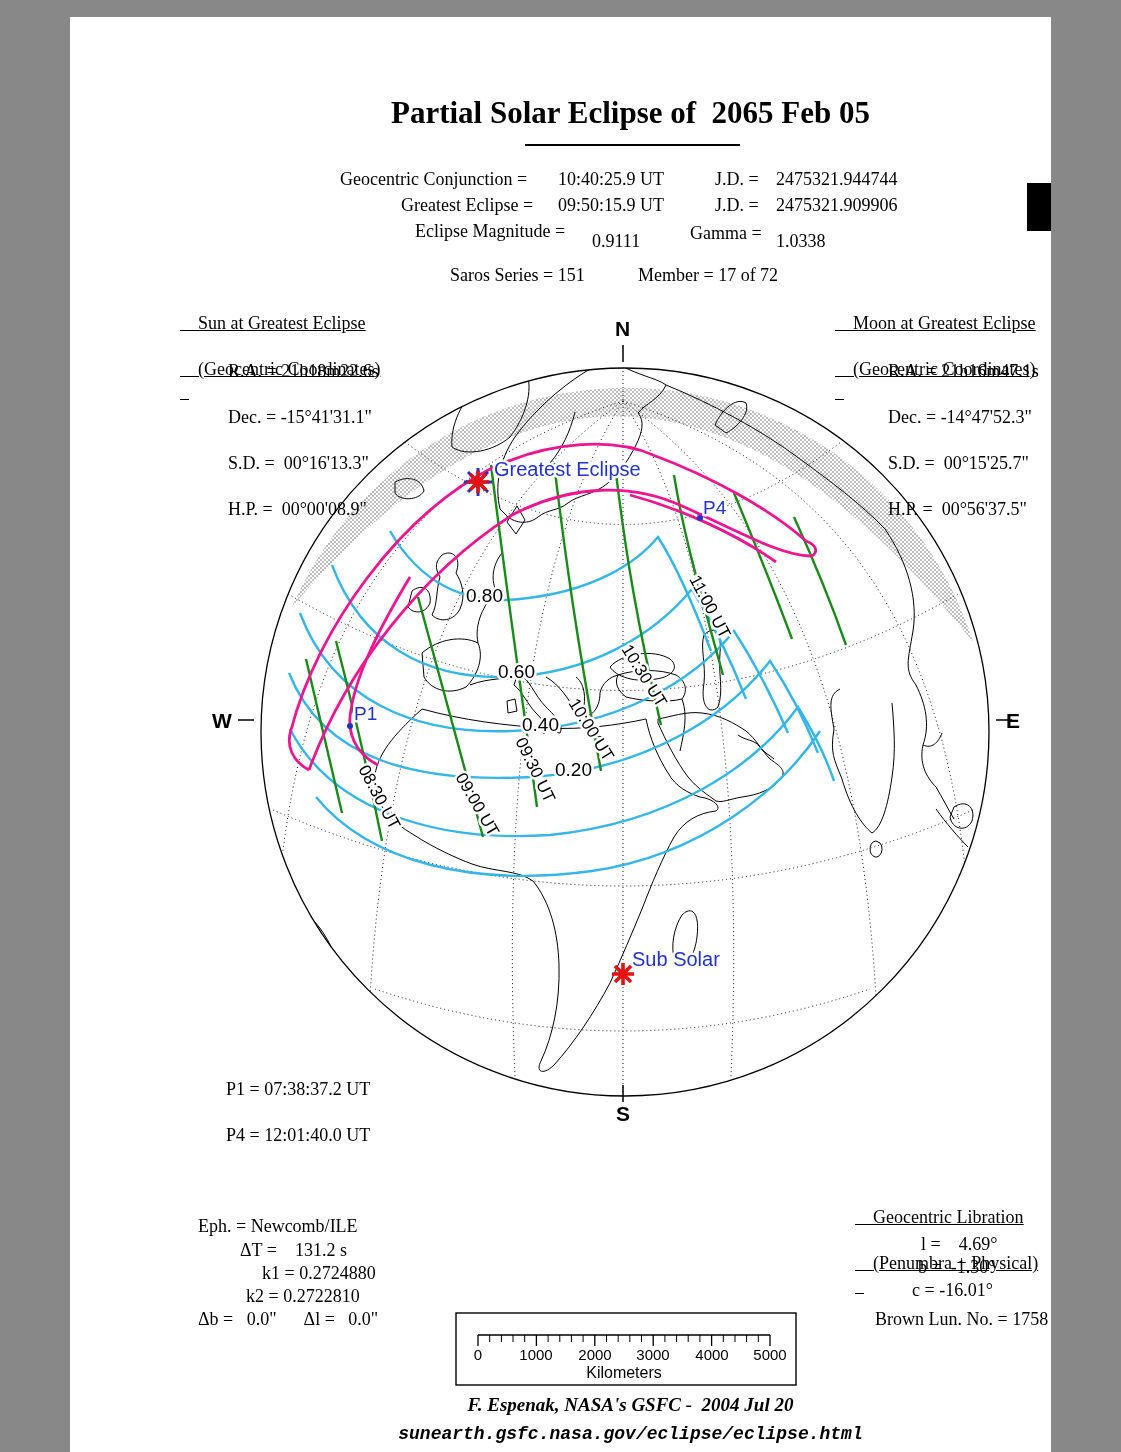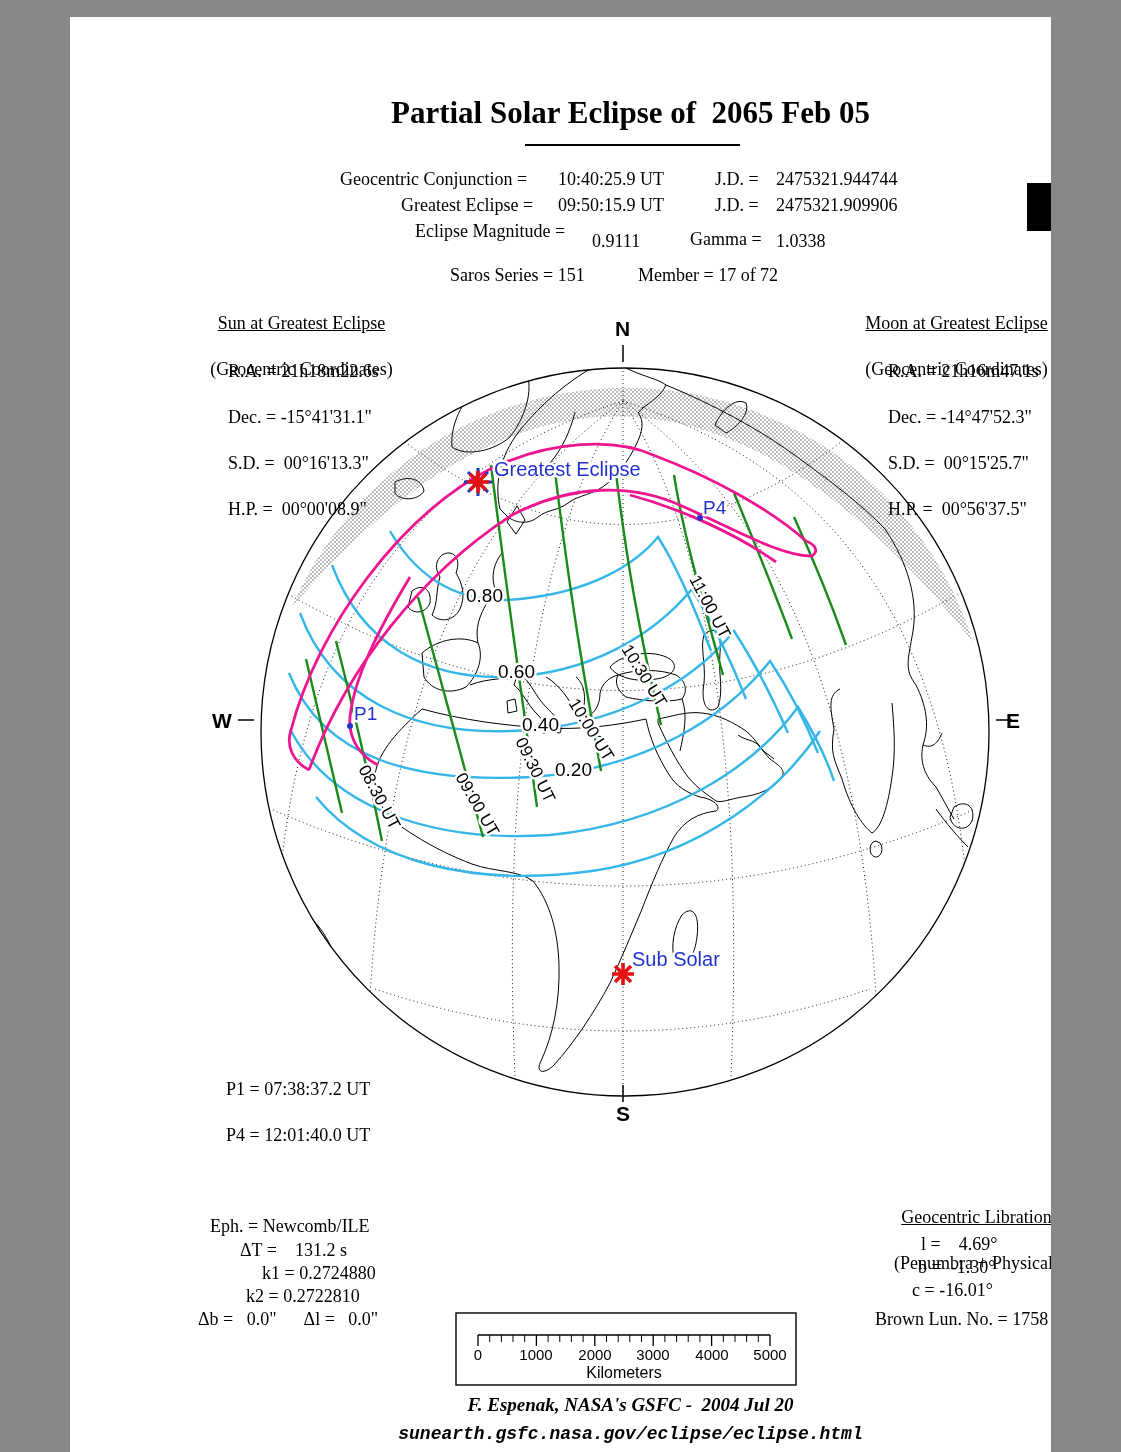--- a/index.html
+++ b/index.html
@@ -3,21 +3,21 @@
 <meta charset="utf-8">
 <style>
   html,body{margin:0;padding:0;background:#888;}
   .page{position:relative;width:981px;height:1452px;background:#ffffff;margin:17px auto;
         font-family:"Liberation Serif",serif;color:#000000;overflow:hidden;}
   .abs{position:absolute;white-space:pre;}
   .title{font-size:31px;font-weight:bold;width:1121px;text-align:center;top:78px;left:0;}
   .title-rule{position:absolute;left:455px;top:127px;width:215px;height:2px;background:#000;}
   .h17{font-size:18px;}
   .u{text-decoration:underline;}
-  .ctr{text-align:center;}
+  .ctr{text-align:left;text-decoration:underline;}
   .blk{position:absolute;white-space:pre;font-size:18px;line-height:23px;}
   .footer{font-style:italic;font-weight:bold;width:1121px;text-align:center;left:0;}
   .artifact{position:absolute;background:#000;}
   svg text{font-family:"Liberation Sans",sans-serif;}
   svg .halo{paint-order:stroke;stroke:#fff;stroke-width:5px;stroke-linejoin:round;}
 </style>
 </head>
 <body>
 
 <div class="page">
@@ -30,21 +30,21 @@
   <span class="abs h17" style="left:645px;top:152px;">J.D. =</span>
   <span class="abs h17" style="left:706px;top:152px;">2475321.944744</span>
 
   <span class="abs h17" style="left:331px;top:178px;">Greatest Eclipse =</span>
   <span class="abs h17" style="left:488px;top:178px;">09:50:15.9 UT</span>
   <span class="abs h17" style="left:645px;top:178px;">J.D. =</span>
   <span class="abs h17" style="left:706px;top:178px;">2475321.909906</span>
 
   <span class="abs h17" style="left:345px;top:204px;">Eclipse Magnitude =</span>
   <span class="abs h17" style="left:522px;top:214px;">0.9111</span>
-  <span class="abs h17" style="left:620px;top:212px;">Gamma =</span>
+  <span class="abs h17" style="left:620px;top:206px;">Gamma =</span>
   <span class="abs h17" style="left:706px;top:214px;">1.0338</span>
 
   <span class="abs h17" style="left:380px;top:248px;">Saros Series = 151</span>
   <span class="abs h17" style="left:568px;top:248px;">Member = 17 of 72</span>
 
   <div class="blk ctr" style="left:110px;top:272px;width:225px;">
     <span class="u">Sun at Greatest Eclipse</span><br>
     <span>(Geocentric Coordinates)</span>
   </div>
   <div class="blk" style="left:140px;top:320px;">
@@ -63,21 +63,21 @@
     <span>Dec. = -14°47'52.3"</span><br>
     <span>S.D. =  00°15'25.7"</span><br>
     <span>H.P. =  00°56'37.5"</span>
   </div>
 
   <div class="blk" style="left:138px;top:1038px;">
     <span>P1 = 07:38:37.2 UT</span><br>
     <span>P4 = 12:01:40.0 UT</span>
   </div>
 
-  <span class="blk" style="left:140px;top:1198px;">Eph. = Newcomb/ILE</span>
+  <span class="blk" style="left:128px;top:1198px;">Eph. = Newcomb/ILE</span>
   <span class="blk" style="left:170px;top:1222px;">ΔT =    131.2 s</span>
   <span class="blk" style="left:192px;top:1245px;font-family:Liberation Serif, serif;">k1 = 0.2724880</span>
   <span class="blk" style="left:176px;top:1268px;">k2 = 0.2722810</span>
   <span class="blk" style="left:128px;top:1291px;">Δb =   0.0"      Δl =   0.0"</span>
 
   <div class="blk ctr" style="left:785px;top:1166px;width:225px;">
     <span class="u">Geocentric Libration</span><br>
     <span>(Penumbra + Physical)</span>
   </div>
   <span class="blk" style="left:851px;top:1216px;">l =    4.69°</span>

